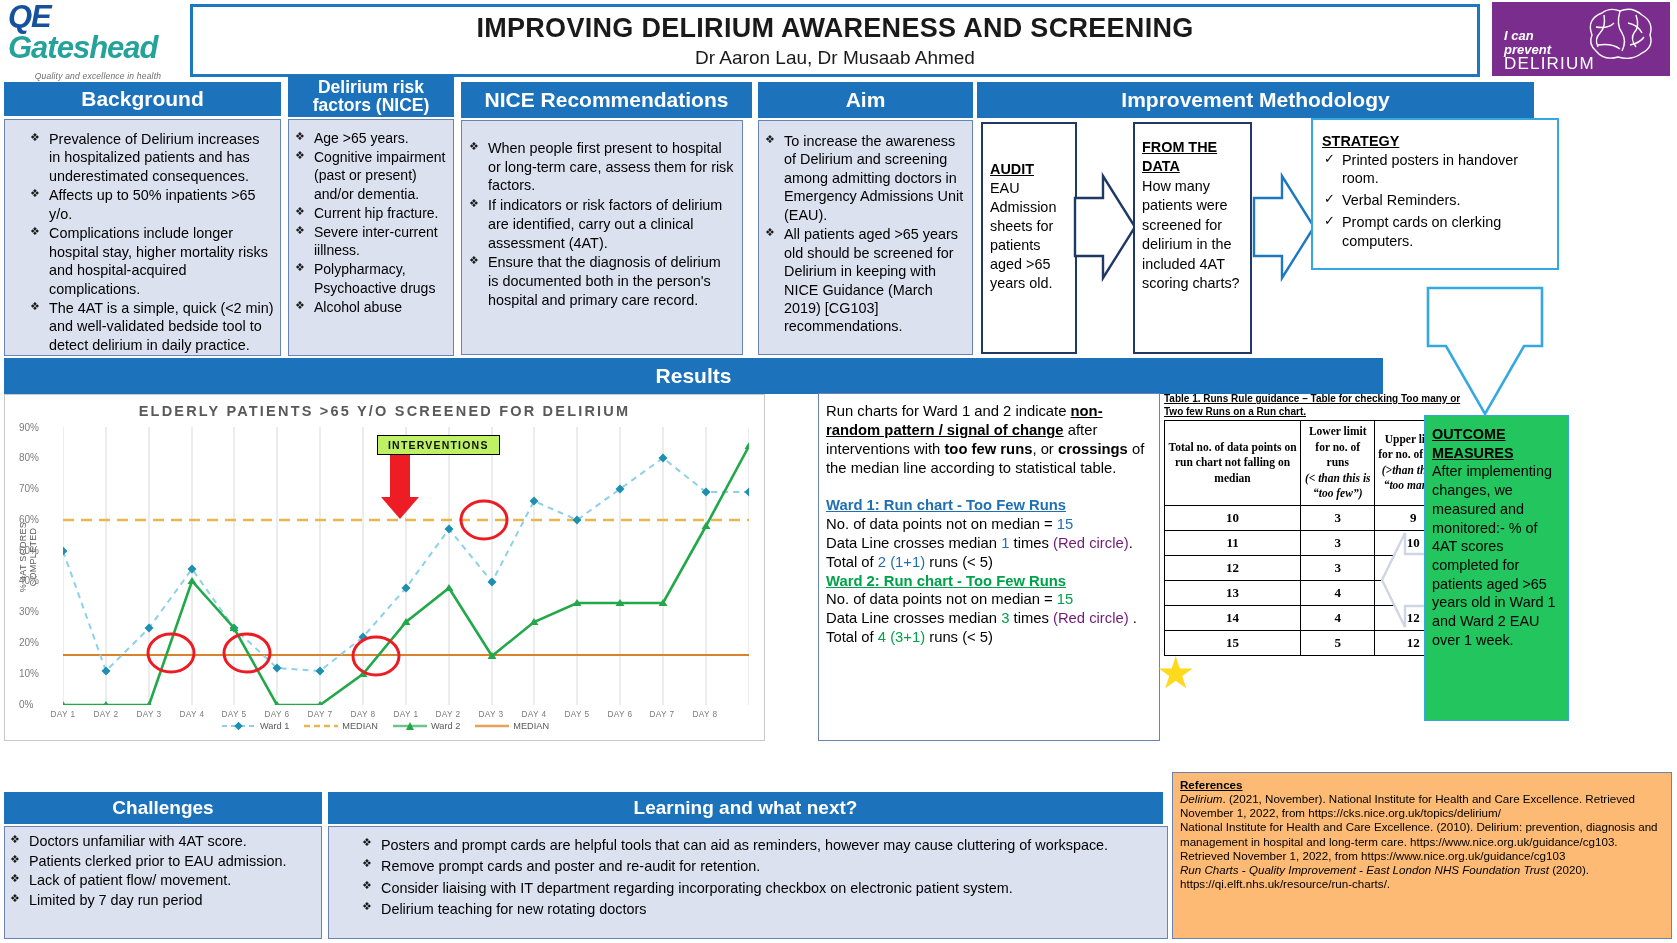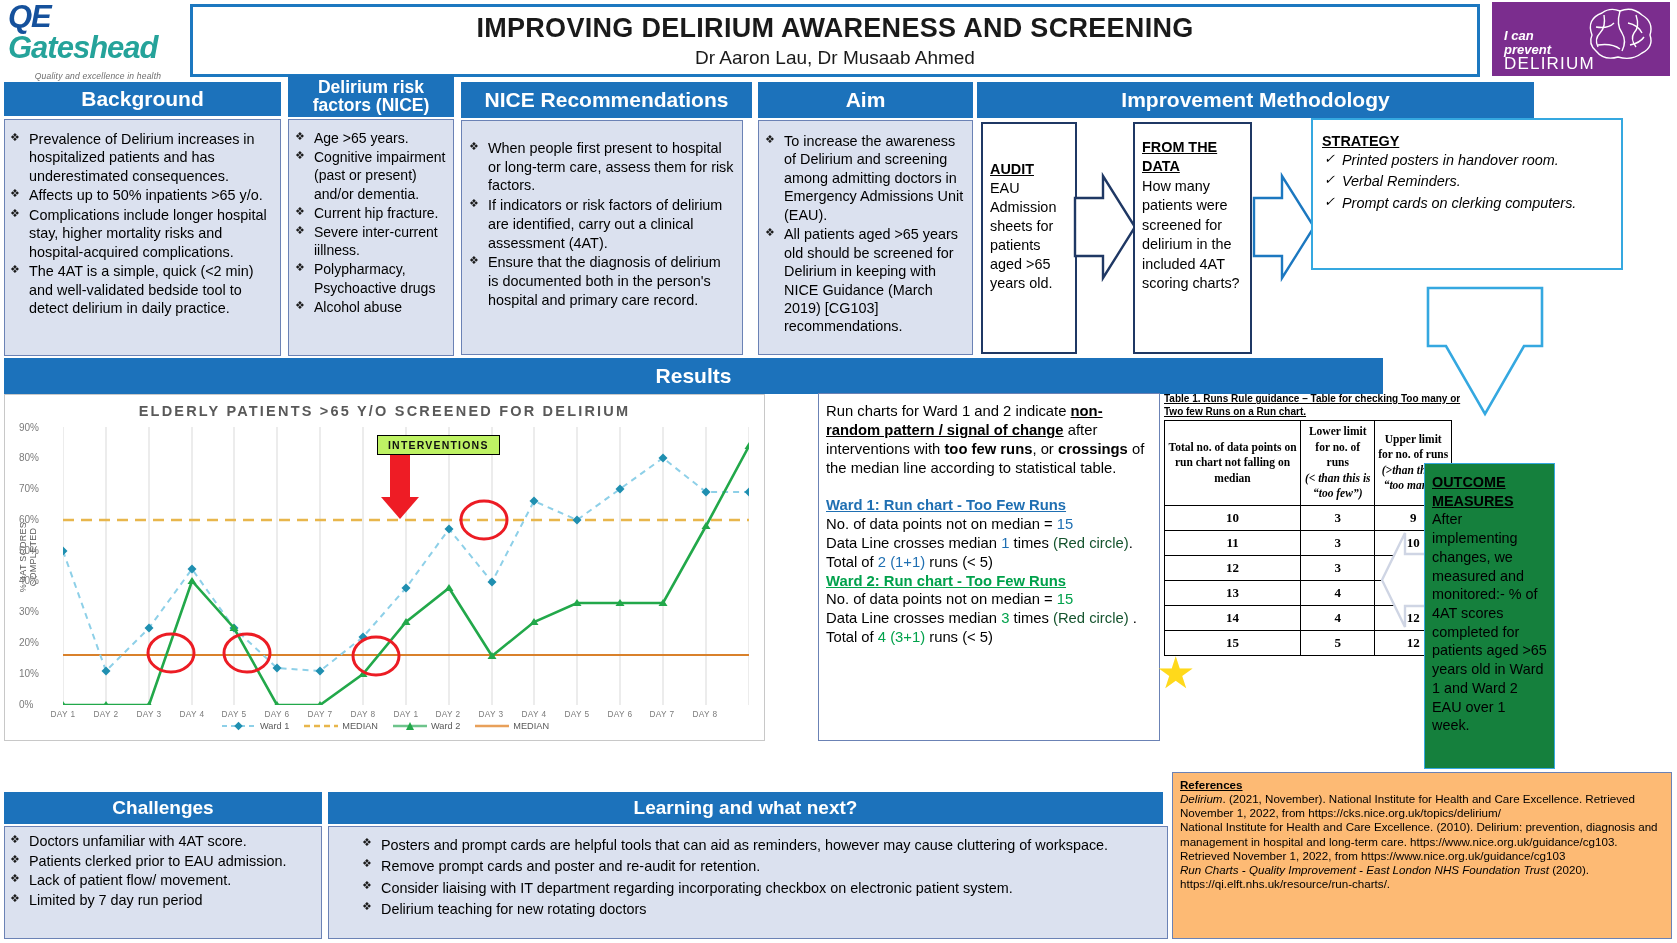--- a/index.html
+++ b/index.html
@@ -48,43 +48,43 @@
   }
   .sec-body {
     background: #dbe1ef; border: 1px solid #6b82b5;
   }
   ul.bul { list-style: none; }
   ul.bul li { position: relative; padding-left: 20px; margin-bottom: 1px; }
   ul.bul li:before {
     content: "\2756"; position: absolute; left: 1px; top: 0px; color: #1a1a1a; font-size: 11px;
   }
   ul.chk { list-style: none; }
-  ul.chk li { position: relative; padding-left: 20px; margin-bottom: 3px; font-style: italic; }
+  ul.chk li { position: relative; padding-left: 20px; margin-bottom: 3px; }
   ul.chk li:before { content: "\2713"; position: absolute; left: 2px; top: 0; font-size: 13px; }
 
   
   #bg-head   { position: absolute; left: 4px;  top: 82px; width: 277px; height: 34px; font-size: 21px; }
-  #bg-body   { position: absolute; left: 4px;  top: 119px; width: 277px; height: 237px; padding: 10px 6px 4px 4px; font-size: 14.4px; line-height: 1.28; }
+  #bg-body   { position: absolute; left: 4px;  top: 119px; width: 277px; height: 237px; padding: 10px 6px 4px 24px; font-size: 14.4px; line-height: 1.28; }
 
   #drf-head  { position: absolute; left: 288px; top: 75px; width: 166px; height: 42px; font-size: 17.5px; }
   #drf-body  { position: absolute; left: 288px; top: 119px; width: 166px; height: 237px; padding: 9px 5px 4px 5px; font-size: 14px; line-height: 1.3; }
 
   #nice-head { position: absolute; left: 461px; top: 82px; width: 291px; height: 36px; font-size: 21px; }
   #nice-body { position: absolute; left: 461px; top: 120px; width: 282px; height: 235px; padding: 18px 7px 4px 6px; font-size: 14.4px; line-height: 1.3; }
 
   #aim-head  { position: absolute; left: 758px; top: 82px; width: 215px; height: 36px; font-size: 21px; }
   #aim-body  { position: absolute; left: 758px; top: 120px; width: 215px; height: 235px; padding: 11px 5px 4px 5px; font-size: 14.4px; line-height: 1.28; }
 
   #imp-head  { position: absolute; left: 977px; top: 82px; width: 557px; height: 36px; font-size: 21px; }
 
   
   .mbox { position: absolute; background: #fff; }
   #audit-box  { left: 981px;  top: 122px; width: 96px;  height: 232px; border: 2px solid #1f3864; padding: 36px 6px 4px 7px; font-size: 14.4px; line-height: 1.32; }
   #data-box   { left: 1133px; top: 122px; width: 119px; height: 232px; border: 2px solid #1f3864; padding: 14px 5px 4px 7px; font-size: 14.4px; line-height: 1.35; }
-  #strat-box  { left: 1311px; top: 118px; width: 312px; height: 152px; border: 2px solid #35a8e0; padding: 12px 6px 4px 9px; font-size: 14.4px; line-height: 1.3; }
+  #strat-box  { left: 1311px; top: 118px; width: 248px; height: 152px; border: 2px solid #35a8e0; padding: 12px 6px 4px 9px; font-size: 14.4px; line-height: 1.3; }
   .u { text-decoration: underline; font-weight: bold; }
 
   .arrow-svg { position: absolute; }
 
   
   #res-head { position: absolute; left: 4px; top: 358px; width: 1379px; height: 36px; font-size: 21px; }
   #chart-card {
     position: absolute; left: 4px; top: 394px; width: 761px; height: 347px;
     background: #fff; border: 1px solid #c8c8c8;
   }
@@ -106,39 +106,39 @@
     font-size: 10.5px; font-weight: bold; letter-spacing: 1.2px; padding: 3px 10px; color: #111;
   }
 
   #res-text {
     position: absolute; left: 818px; top: 393px; width: 342px; height: 348px;
     background: #fff; border: 1px solid #6b82b5; padding: 8px 7px; font-size: 14.8px; line-height: 1.28;
   }
   .b { font-weight: bold; }
   .bu { font-weight: bold; text-decoration: underline; }
   .blue { color: #1f6fb2; }
-  .red { color: #14532d; }
+  .red { color: #701a75; }
   .green { color: #00a14b; }
   .w1hd { color: #1f6fb2; font-weight: bold; text-decoration: underline; }
   .w2hd { color: #00a14b; font-weight: bold; text-decoration: underline; }
 
   
   #tbl-wrap { position: absolute; left: 1164px; top: 393px; width: 307px; height: 330px; }
   .tbl-cap { font-size: 10px; font-weight: bold; text-decoration: underline; line-height: 1.25; margin-bottom: 2px; }
   table.runs { border-collapse: collapse; width: 288px; background: #fff; font-family: "Liberation Serif", serif; }
   table.runs th, table.runs td { border: 1px solid #000; text-align: center; }
   table.runs th { font-size: 11.5px; font-weight: bold; padding: 3px 2px; line-height: 1.35; }
   table.runs th em { font-style: italic; font-weight: bold; display: block; }
   table.runs td { font-size: 13px; font-weight: bold; padding: 4px 2px; }
   .star { position: absolute; left: -8px; top: 258px; font-size: 44px; color: #ffd91b; line-height: 1; }
 
   
   #outcome {
-    position: absolute; left: 1424px; top: 415px; width: 131px; height: 306px;
-    background: #15803d; border: 1.6px solid #35a8e0; padding: 9px 7px; font-size: 14.4px; line-height: 1.3; margin-top: 48px;
+    position: absolute; left: 1424px; top: 415px; width: 145px; height: 306px;
+    background: #22c55e; border: 1.6px solid #35a8e0; padding: 9px 7px; font-size: 14.4px; line-height: 1.3;
   }
 
   
   #ch-head { position: absolute; left: 4px; top: 792px; width: 318px; height: 32px; font-size: 19px; }
   #ch-body { position: absolute; left: 4px; top: 826px; width: 318px; height: 113px; padding: 5px 5px 2px 4px; font-size: 14.4px; line-height: 1.3; }
 
   #ln-head { position: absolute; left: 328px; top: 792px; width: 835px; height: 32px; font-size: 19px; }
   #ln-body { position: absolute; left: 328px; top: 826px; width: 840px; height: 113px; padding: 8px 8px 2px 32px; font-size: 14.4px; line-height: 1.42; }
 
   #refs {

